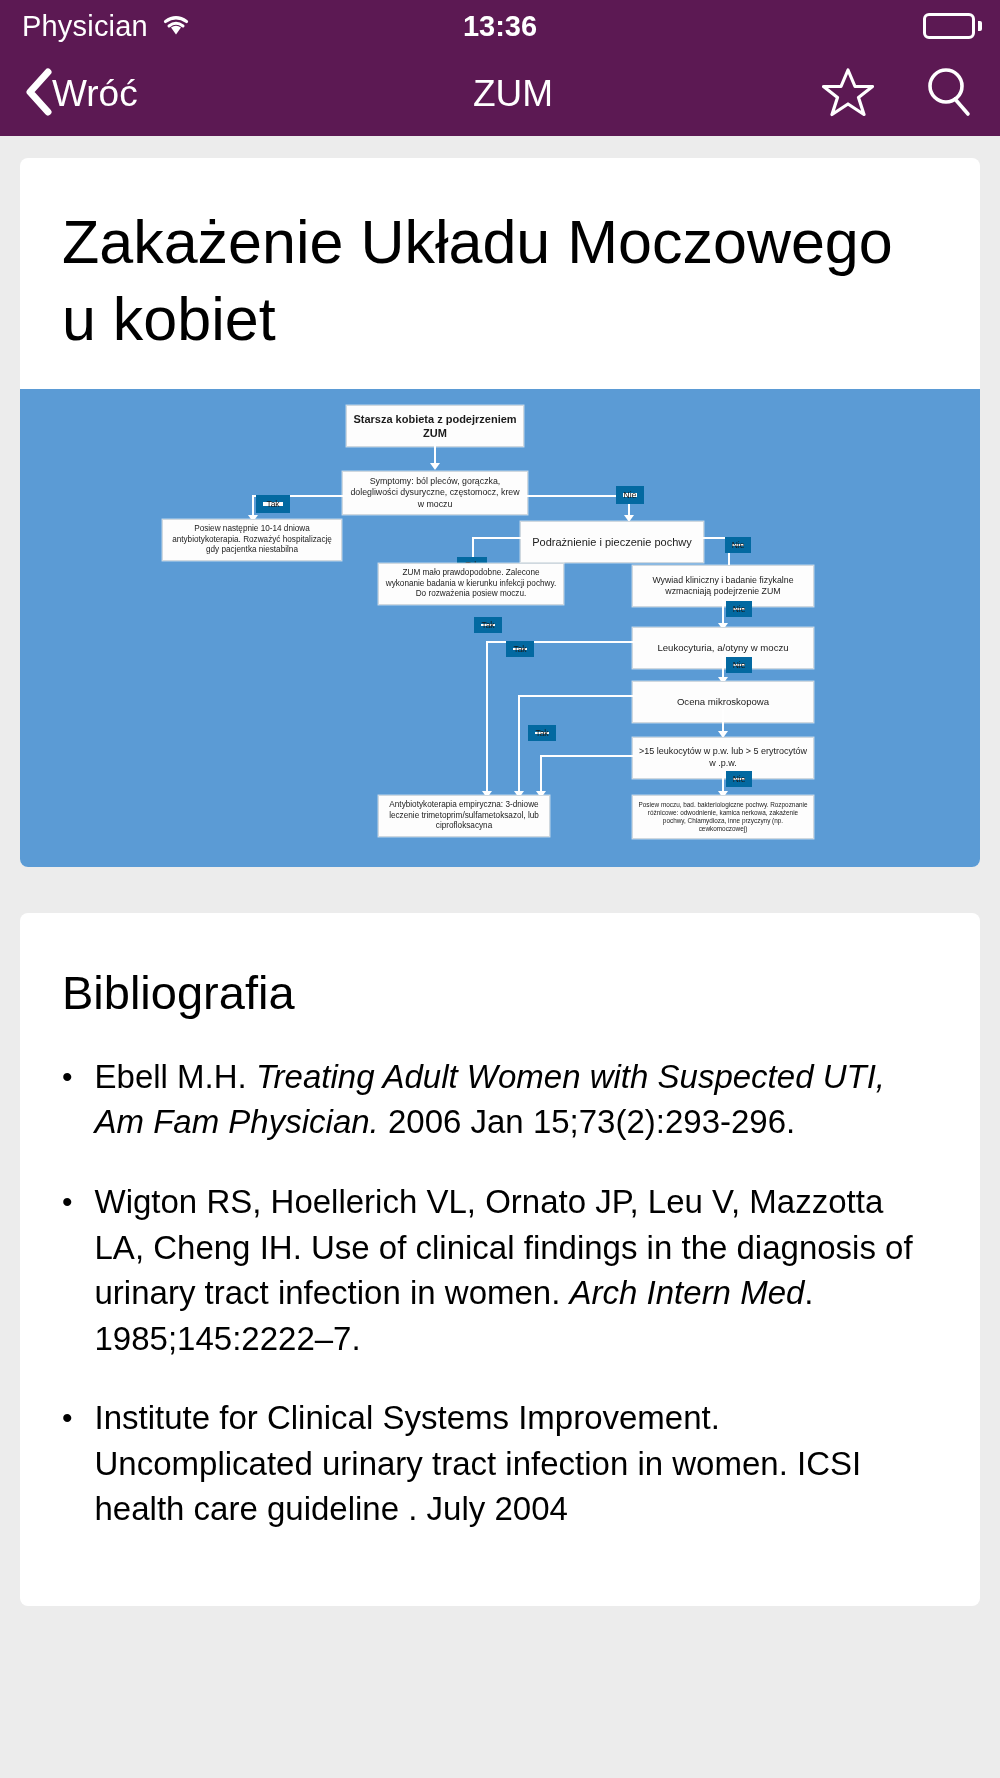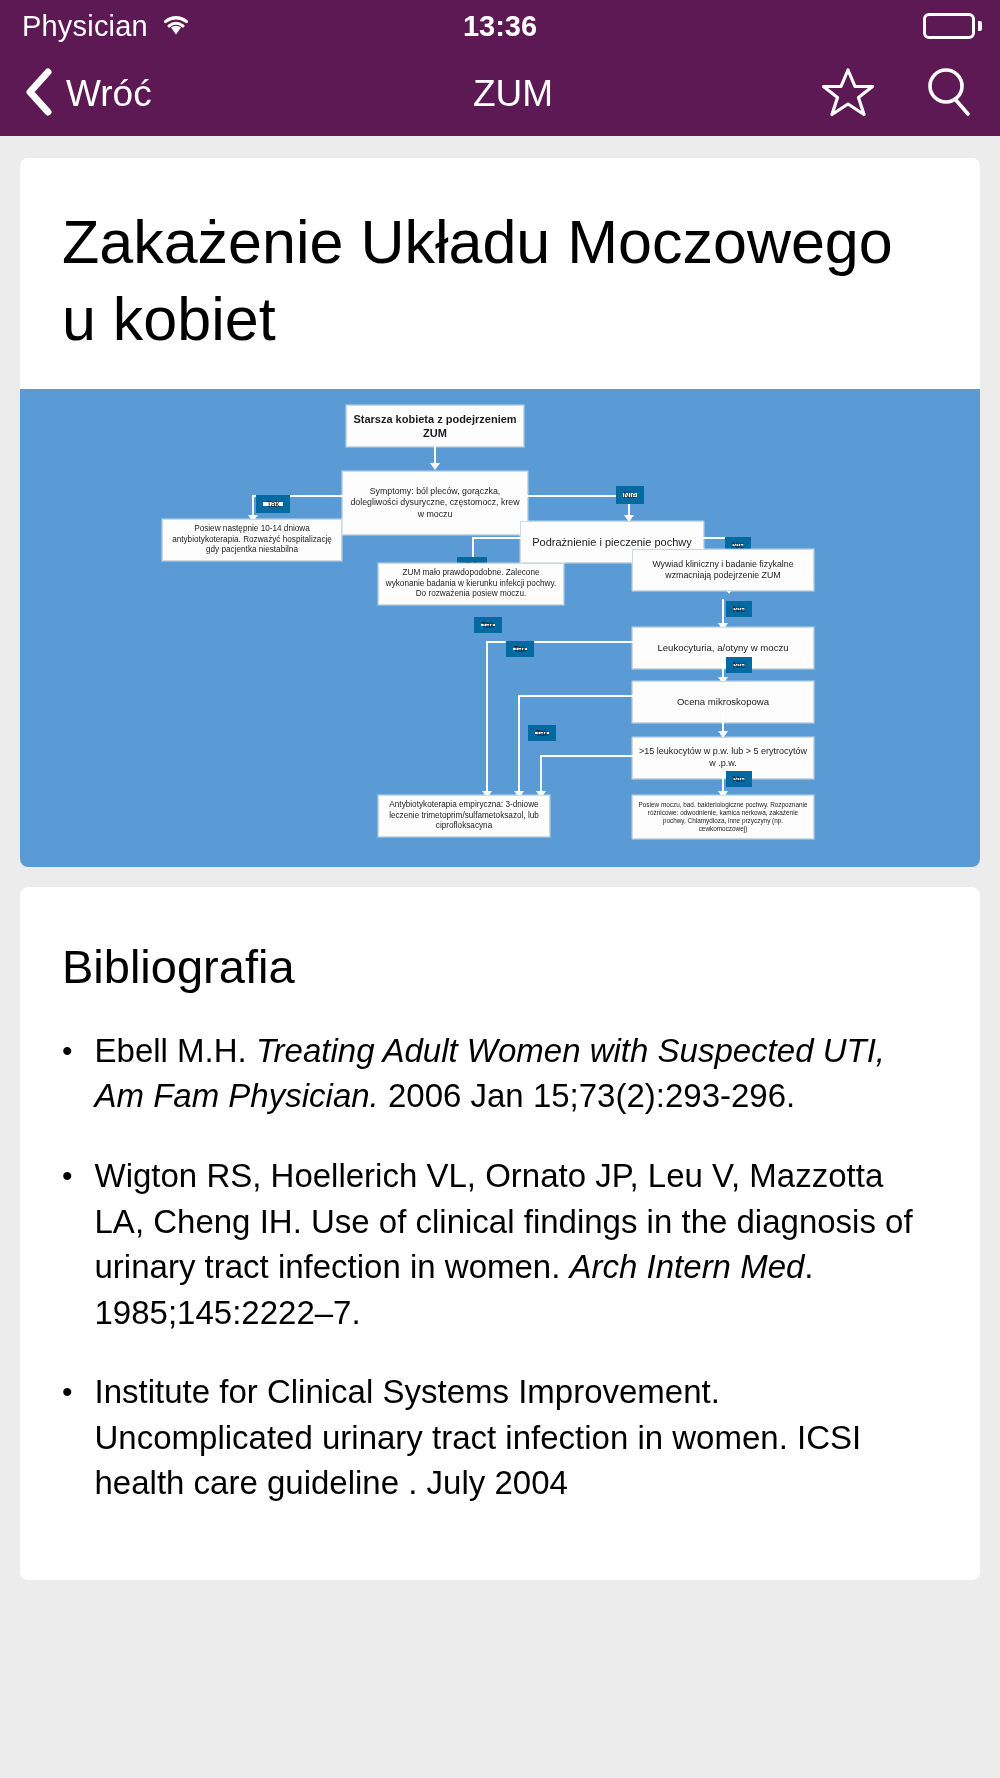--- a/index.html
+++ b/index.html
@@ -39,21 +39,21 @@
   .battery-cap { width: 4px; height: 10px; background: #fff; border-radius: 0 2px 2px 0; }
 
   
   .navbar {
     height: 84px; background: #5c1953;
     display: flex; align-items: center;
     position: relative; padding: 0 24px;
     color: #fff;
   }
   .nav-back {
-    display: flex; align-items: center; gap: 14px;
+    display: flex; align-items: center; 
     cursor: pointer;
   }
   .nav-back-label { font-size: 37px; }
   .nav-title {
     position: absolute; left: 0; right: 0;
     text-align: center; font-size: 37px;
     pointer-events: none;
     margin-left: 26px;
   }
   .nav-actions {
@@ -113,21 +113,21 @@
   }
   .edge { position: absolute; background: #fff; }
   .arrow {
     position: absolute; width: 0; height: 0;
     border-left: 5px solid transparent;
     border-right: 5px solid transparent;
     border-top: 7px solid #fff;
   }
 
   
-  .bib-card { margin-top: 20px; }
+  .bib-card { margin-top: 46px; }
   .bib-head {
     font-size: 47px; color: #000;
     padding: 52px 42px 34px 42px;
   }
   .bib-list { padding: 0 42px 40px 42px; }
   .bib-item {
     display: flex; gap: 22px;
     font-size: 33px; line-height: 1.38;
     color: #000; margin-bottom: 34px;
   }
@@ -188,21 +188,21 @@
       <div class="doc-title">Zakażenie Układu Moczowego u kobiet</div>
     </div>
 
     <div class="chart-wrap">
       <div class="fc">
 
         <div class="node" style="left:326px; top:16px; width:178px; height:38px; font-size:11px;">Starsza kobieta z podejrzeniem ZUM</div>
         <div class="edge" style="left:414px; top:54px; width:2px; height:22px;"></div>
         <div class="arrow" style="left:410px; top:74px;"></div>
 
-        <div class="node reg" style="left:322px; top:82px; width:186px; height:64px; font-size:8.8px;">Symptomy: ból pleców, gorączka, dolegliwości dysuryczne, częstomocz, krew w moczu</div>
+        <div class="node reg" style="left:322px; top:82px; width:186px; height:44px; font-size:8.8px;">Symptomy: ból pleców, gorączka, dolegliwości dysuryczne, częstomocz, krew w moczu</div>
 
         <div class="edge" style="left:232px; top:106px; width:92px; height:2px;"></div>
         <div class="edge" style="left:232px; top:106px; width:2px; height:22px;"></div>
         <div class="arrow" style="left:228px; top:126px;"></div>
         <div class="lbl" style="left:236px; top:106px; width:34px; height:18px;">Tak</div>
 
         <div class="edge" style="left:506px; top:106px; width:104px; height:2px;"></div>
         <div class="edge" style="left:608px; top:106px; width:2px; height:22px;"></div>
         <div class="arrow" style="left:604px; top:126px;"></div>
         <div class="lbl" style="left:596px; top:97px; width:28px; height:18px;">Nie</div>
@@ -216,21 +216,21 @@
         <div class="arrow" style="left:448px; top:202px;"></div>
         <div class="lbl" style="left:437px; top:168px; width:30px; height:17px;">Tak</div>
 
         <div class="edge" style="left:682px; top:148px; width:28px; height:2px;"></div>
         <div class="edge" style="left:708px; top:148px; width:2px; height:52px;"></div>
         <div class="arrow" style="left:704px; top:198px;"></div>
         <div class="lbl" style="left:705px; top:148px; width:26px; height:16px;">Nie</div>
 
         <div class="node reg" style="left:358px; top:174px; width:186px; height:42px; font-size:8.2px;">ZUM mało prawdopodobne. Zalecone wykonanie badania w kierunku infekcji pochwy. Do rozważenia posiew moczu.</div>
 
-        <div class="node reg" style="left:612px; top:160px; width:182px; height:34px; font-size:8.8px;">Wywiad kliniczny i badanie fizykalne wzmacniają podejrzenie ZUM</div>
+        <div class="node reg" style="left:612px; top:176px; width:182px; height:34px; font-size:8.8px;">Wywiad kliniczny i badanie fizykalne wzmacniają podejrzenie ZUM</div>
 
         <div class="edge" style="left:702px; top:210px; width:2px; height:28px;"></div>
         <div class="arrow" style="left:698px; top:234px;"></div>
         <div class="lbl" style="left:706px; top:212px; width:26px; height:16px;">Nie</div>
 
         <div class="node reg" style="left:612px; top:238px; width:182px; height:28px; font-size:9.6px;">Leukocyturia, a/otyny w moczu</div>
 
         <div class="edge" style="left:466px; top:252px; width:148px; height:2px;"></div>
         <div class="edge" style="left:466px; top:252px; width:2px; height:152px;"></div>
         <div class="arrow" style="left:462px; top:402px;"></div>

